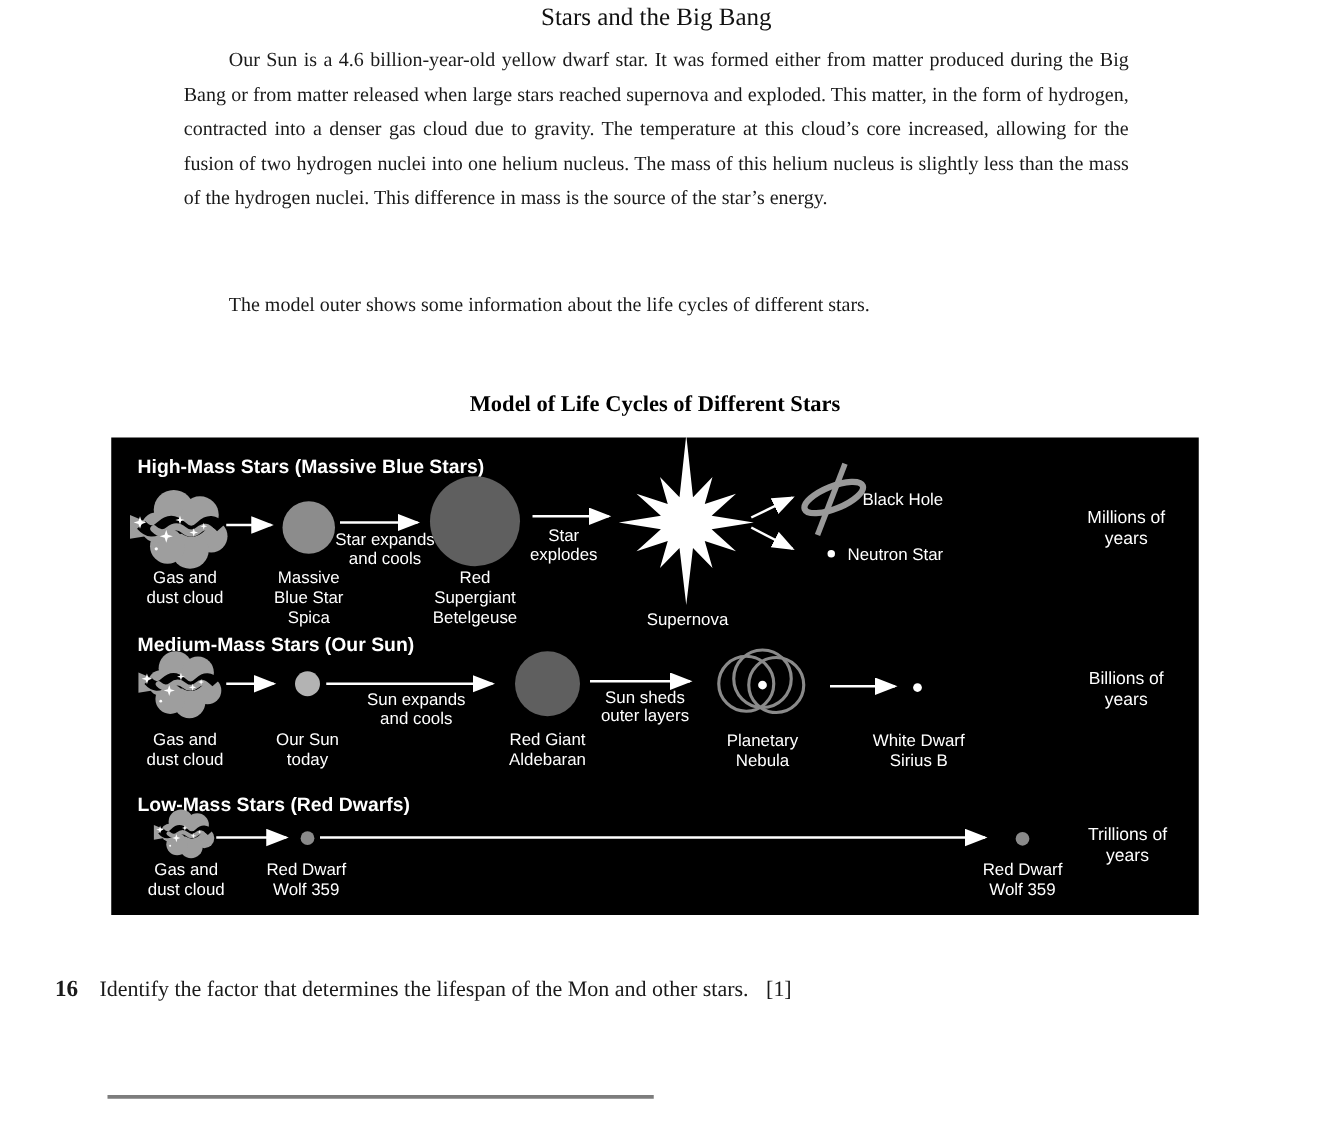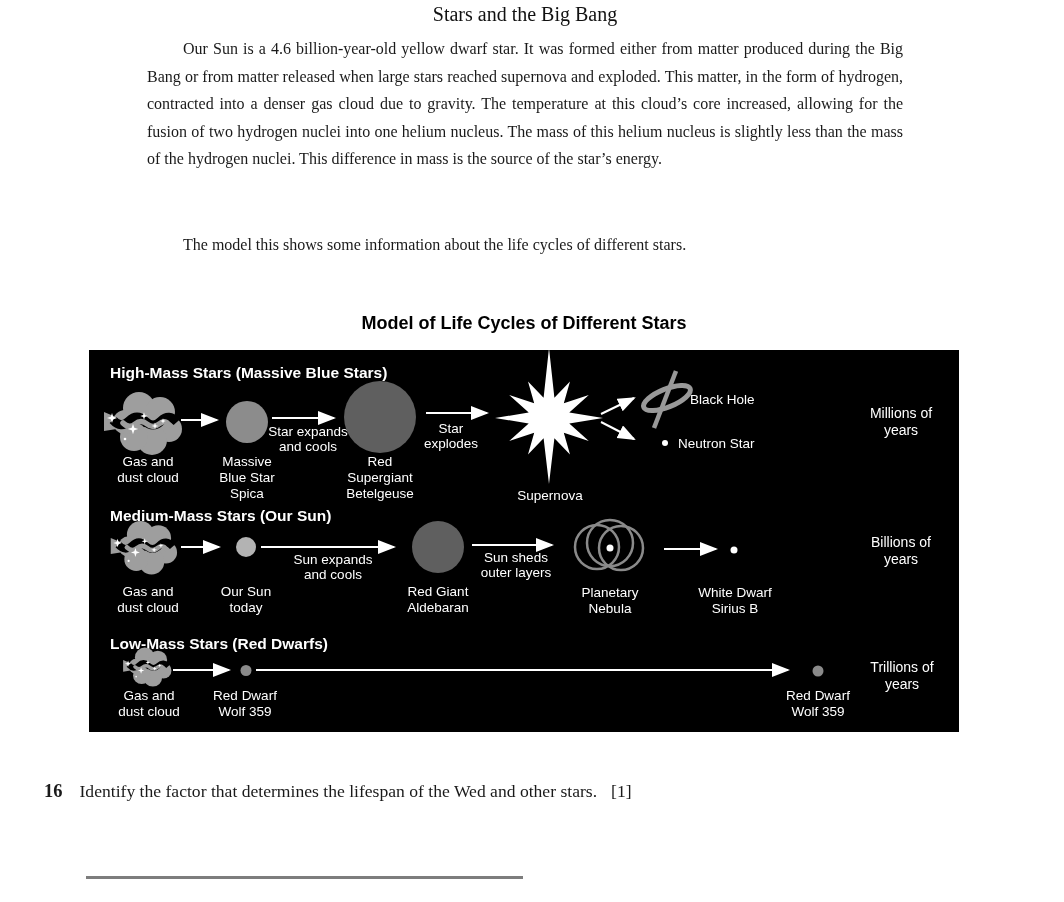--- a/index.html
+++ b/index.html
@@ -15,21 +15,21 @@
   }
   .para {
     position:absolute; left:147px; width:756px;
     font-size:16px; line-height:27.5px;
     text-align:justify; text-indent:36px; color:#1a1a1a;
   }
   .para-1 { top:35px; }
   .para-2 { top:231px; }
   .diagram-title {
     position:absolute; top:313px; left:89px; width:870px;
-    text-align:center; font-family:Liberation Sans, sans-serif;
+    text-align:center; font-family:Liberation Serif, serif;
     font-size:18px; font-weight:bold; color:#000;
   }
   .diagram-box {
     position:absolute; top:350px; left:89px; width:870px; height:382px;
     background:#000000;
   }
   .diagram-box svg { display:block; overflow:visible; }
   .dhead {
     font-family:"Liberation Sans", sans-serif;
     font-size:15.5px; font-weight:bold; fill:#ffffff; text-anchor:start;
@@ -53,21 +53,21 @@
   .answer-line {
     position:absolute; top:876px; left:86px; width:437px; height:3px;
     background:#7d7d7d; cursor:text;
   }
 </style>
 </head>
 <body>
 
 <div class="article-title">Stars and the Big Bang</div>
 <div class="para para-1">Our Sun is a 4.6 billion-year-old yellow dwarf star. It was formed either from matter produced during the Big Bang or from matter released when large stars reached supernova and exploded. This matter, in the form of hydrogen, contracted into a denser gas cloud due to gravity. The temperature at this cloud’s core increased, allowing for the fusion of two hydrogen nuclei into one helium nucleus. The mass of this helium nucleus is slightly less than the mass of the hydrogen nuclei. This difference in mass is the source of the star’s energy.</div>
-<div class="para para-2">The model this shows some information about the life cycles of different stars.</div>
+<div class="para para-2">The model outer shows some information about the life cycles of different stars.</div>
 <div class="diagram-title">Model of Life Cycles of Different Stars</div>
 
 <div class="diagram-box">
 <svg width="870" height="382" viewBox="0 0 870 382">
   <defs>
     <marker id="arrowhead" markerWidth="10" markerHeight="8" refX="8" refY="3.5" orient="auto">
       <path d="M0,0 L9,3.5 L0,7 Z" fill="#ffffff"></path>
     </marker>
     <path id="sparkle" d="M0,-4.6 L1.1,-1.1 L4.6,0 L1.1,1.1 L0,4.6 L-1.1,1.1 L-4.6,0 L-1.1,-1.1 Z" fill="#ffffff"></path>
     <g id="cloud-shape">
@@ -188,16 +188,16 @@
   <text class="dlabel" x="156" y="350">Red Dwarf</text>
   <text class="dlabel" x="156" y="366">Wolf 359</text>
   <text class="dlabel" x="729" y="350">Red Dwarf</text>
   <text class="dlabel" x="729" y="366">Wolf 359</text>
   <text class="dscale" x="813" y="322">Trillions of</text>
   <text class="dscale" x="813" y="339">years</text>
 </svg>
 </div>
 
 <div class="question">
-  <span class="qnum">16</span><span>Identify the factor that determines the lifespan of the Wed and other stars.</span><span class="qmark">[1]</span>
+  <span class="qnum">16</span><span>Identify the factor that determines the lifespan of the Mon and other stars.</span><span class="qmark">[1]</span>
 </div>
 
 <div class="answer-line"></div>
 
 </body></html>

